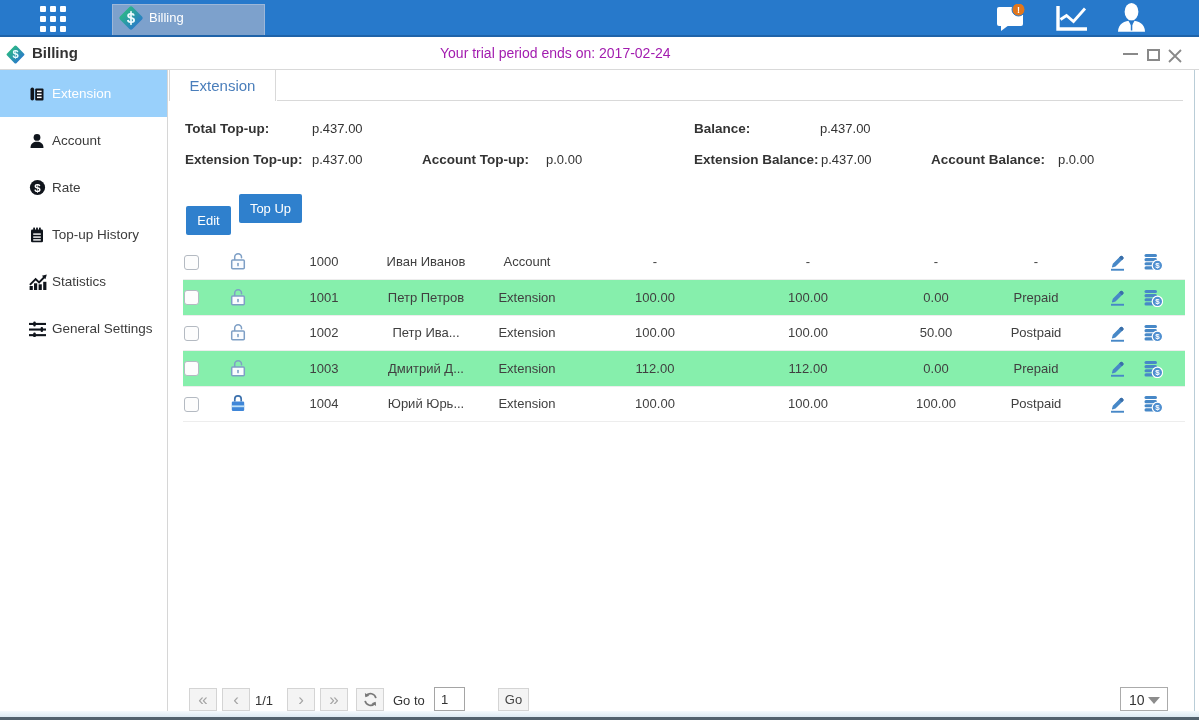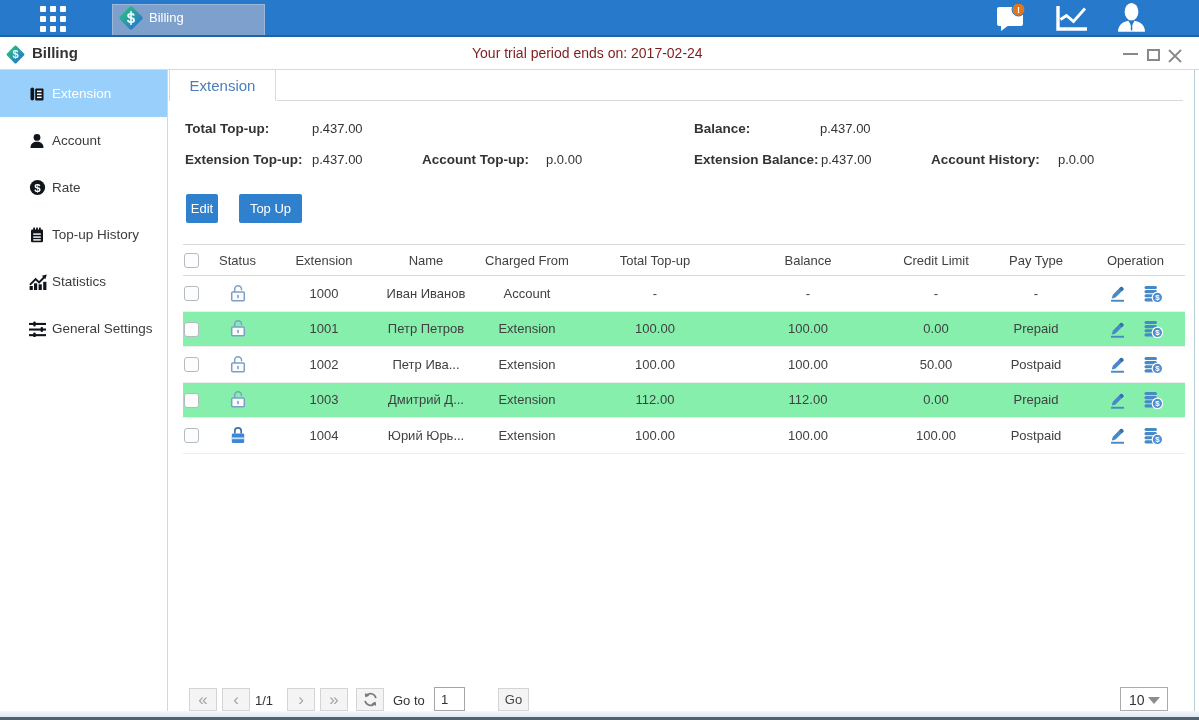--- a/index.html
+++ b/index.html
@@ -12,21 +12,21 @@
   background:#2779cb; border-bottom:2px solid #1f63a9; }
 #apptab { position:absolute; left:112px; top:4px; width:153px; height:31px;
   background:#7da1cc; border:1px solid #9db7d8; border-bottom:none;
   display:flex; align-items:flex-start; }
 #apptab .txt { color:#fff; font-size:13px; margin-left:5px; margin-top:5px; }
 
 
 #titlebar { position:absolute; left:0; top:37px; width:1199px; height:33px;
   background:#fff; border-bottom:1px solid #d9d9d9; }
 #titlebar .name { position:absolute; left:32px; top:7px; font-size:15px; font-weight:bold; color:#333; }
-#trial { position:absolute; left:472px; top:8px; font-size:14px; color:#7f1d1d; }
+#trial { position:absolute; left:440px; top:8px; font-size:14px; color:#a21caf; }
 #winmin { position:absolute; left:1123px; top:16px; width:15px; height:2px; background:#898989; }
 #winmax { position:absolute; left:1147px; top:12px; width:13px; height:12px; border:2px solid #898989; }
 
 
 #sidebar { position:absolute; left:0; top:70px; width:168px; height:642px;
   background:#fff; border-right:1px solid #d6d6d6; }
 .sitem { position:relative; height:47px; display:flex; align-items:center; color:#3b3b3b; font-size:13.5px; }
 .sitem svg { position:absolute; left:29px; }
 .sitem .lbl { position:absolute; left:52px; }
 .sitem.sel { background:#99d0fb; color:#fff; }
@@ -212,52 +212,40 @@
 <div class="val" style="left:312px;top:121px">p.437.00</div>
 <div class="lab" style="left:694px;top:121px">Balance:</div>
 <div class="val" style="left:820px;top:121px">p.437.00</div>
 
 <div class="lab" style="left:185px;top:152px">Extension Top-up:</div>
 <div class="val" style="left:312px;top:152px">p.437.00</div>
 <div class="lab" style="left:422px;top:152px">Account Top-up:</div>
 <div class="val" style="left:546px;top:152px">p.0.00</div>
 <div class="lab" style="left:694px;top:152px">Extension Balance:</div>
 <div class="val" style="left:821px;top:152px">p.437.00</div>
-<div class="lab" style="left:931px;top:152px">Account History:</div>
+<div class="lab" style="left:931px;top:152px">Account Balance:</div>
 <div class="val" style="left:1058px;top:152px">p.0.00</div>
 
-<div class="btn" style="left:186px;top:194px;width:32px;height:29px">Edit</div>
+<div class="btn" style="left:186px;top:206px;width:45px;height:29px">Edit</div>
 <div class="btn" style="left:239px;top:194px;width:63px;height:29px">Top Up</div>
 
 <table id="tbl">
   <colgroup>
     <col style="width:22px">
       <col style="width:65px">
       <col style="width:108px">
       <col style="width:96px">
     <col style="width:106px">
       <col style="width:150px">
       <col style="width:156px">
       <col style="width:100px">
     <col style="width:100px">
       <col style="width:99px">
   </colgroup>
   <tbody>
-      <tr>
-    <th><span class="cb"></span></th>
-        <th>Status</th>
-        <th>Extension</th>
-        <th>Name</th>
-        <th>Charged From</th>
-    <th>Total Top-up</th>
-        <th>Balance</th>
-        <th>Credit Limit</th>
-        <th>Pay Type</th>
-        <th>Operation</th>
-  </tr>
   <tr class="even">
     <td><span class="cb"></span></td>
     <td><svg width="16" height="19" viewBox="0 0 16 19">
       <path d="M4.7 9 V6.1 a3.4 3.4 0 0 1 6.8 0 v0.7" stroke="#7e9fc5" stroke-width="1.5" fill="none" stroke-linecap="round"></path>
       <rect x="1.7" y="9" width="12.6" height="8.7" rx="1" stroke="#7e9fc5" stroke-width="1.5" fill="#fafcff"></rect>
       <rect x="7.2" y="11.7" width="1.6" height="3.7" rx="0.8" fill="#7e9fc5"></rect>
     </svg></td>
     <td>1000</td>
         <td>Иван Иванов</td>
         <td>Account</td>

